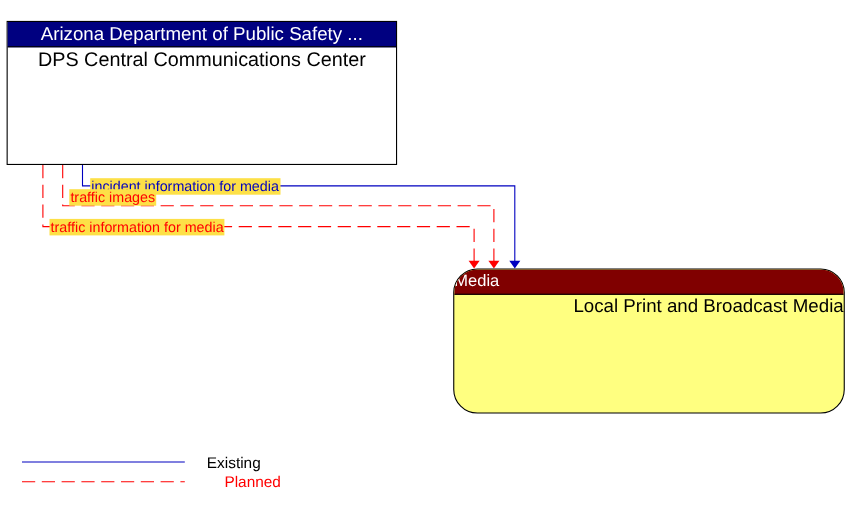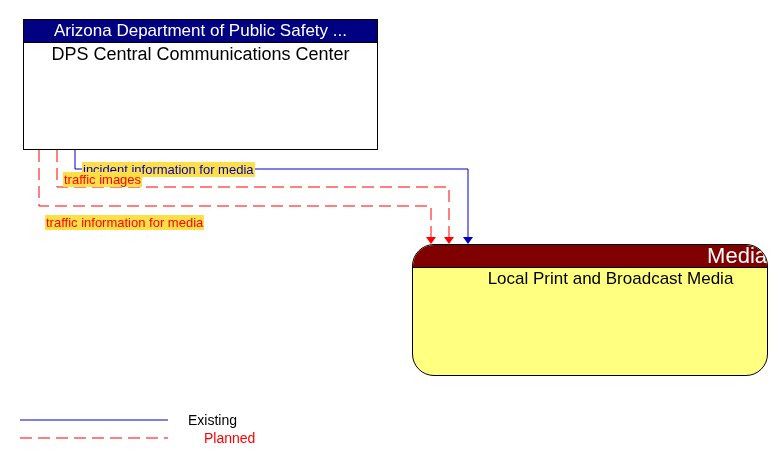--- a/index.html
+++ b/index.html
@@ -1,22 +1,22 @@
 <!DOCTYPE html>
 <html><head>
   <meta charset="utf-8">
   <style>
     html, body { margin:0; padding:0; background:#ffffff; }
     body { width:783px; height:467px; position:relative; overflow:hidden; font-family:"Liberation Sans", sans-serif; }
-    .box-src { position:absolute; left:23px; top:19px; width:355px; height:131px; border:1px solid #000; background:#fff; box-sizing:border-box; }
+    .box-src { position:absolute; left:6px; top:19px; width:355px; height:131px; border:1px solid #000; background:#fff; box-sizing:border-box; }
     .box-src .hdr { background:#000080; color:#fff; font-size:17px; line-height:22px; height:22px; text-align:center; white-space:nowrap; overflow:hidden; border-bottom:1px solid #000; }
     .box-src .body { color:#000; font-size:18px; text-align:center; line-height:22px; }
     .box-dst { position:absolute; left:412px; top:244px; width:356px; height:132px; border:1px solid #000; border-radius:22px; background:#ffff80; overflow:hidden; box-sizing:border-box; }
-    .box-dst .hdr { background:#800000; color:#fff; font-size:22px; line-height:22px; height:22px; text-align:right; border-bottom:1px solid #000; }
-    .box-dst .body { color:#000; font-size:17px; text-align:center; line-height:22px;padding-left:41px; }
+    .box-dst .hdr { background:#800000; color:#fff; font-size:15px; line-height:22px; height:22px; text-align:left; border-bottom:1px solid #000; }
+    .box-dst .body { color:#000; font-size:17px; text-align:right; line-height:22px;padding-left:41px; }
     svg.lines { position:absolute; left:0; top:0; }
     .flow-label { position:absolute; font-size:13px; line-height:15px; white-space:nowrap; background:#fde047; padding:0 1px; }
     .legend-label { position:absolute; font-size:14px; line-height:16px; }
   </style>
 </head>
 <body>
 
 <svg class="lines" width="783" height="467">
 
   <polyline points="75,150 75,169 468,169 468,238" fill="none" stroke="#0000c0" stroke-width="1"></polyline>
@@ -37,16 +37,16 @@
   <div class="body">DPS Central Communications Center</div>
 </div>
 
 <div class="box-dst">
   <div class="hdr">Media</div>
   <div class="body">Local Print and Broadcast Media</div>
 </div>
 
 <div class="flow-label" style="left:82px; top:162px; color:#0000c0;">incident information for media</div>
 <div class="flow-label" style="left:63px; top:172px; color:#ff0000;">traffic images</div>
-<div class="flow-label" style="left:45px; top:215px; color:#ff0000;">traffic information for media</div>
+<div class="flow-label" style="left:45px; top:199px; color:#ff0000;">traffic information for media</div>
 
 <div class="legend-label" style="left:188px; top:412px; color:#000000;">Existing</div>
 <div class="legend-label" style="left:204px; top:430px; color:#ff0000;">Planned</div>
 
 </body></html>

